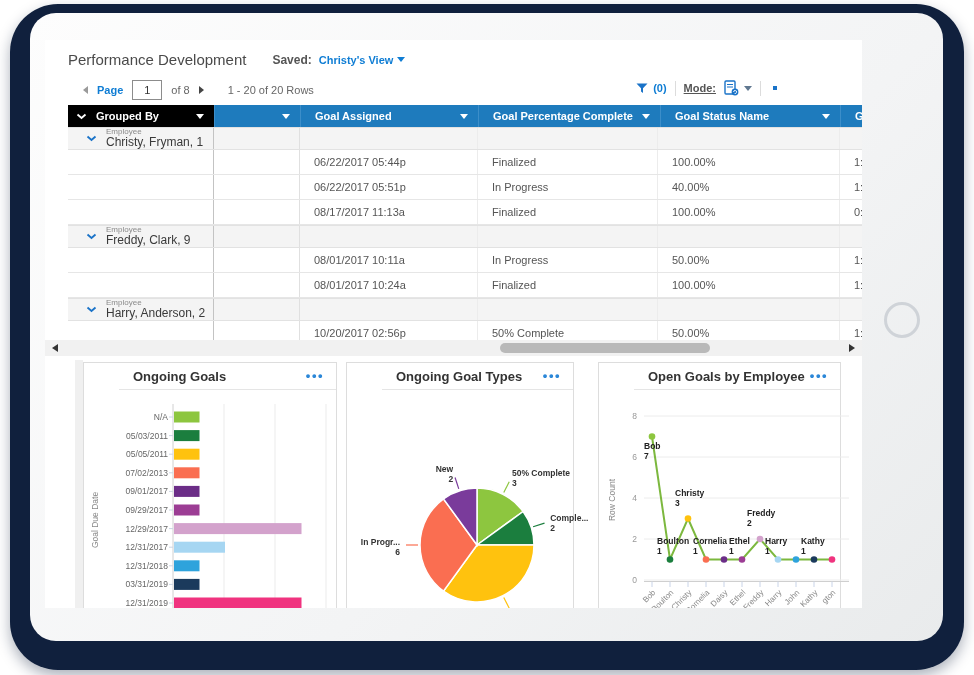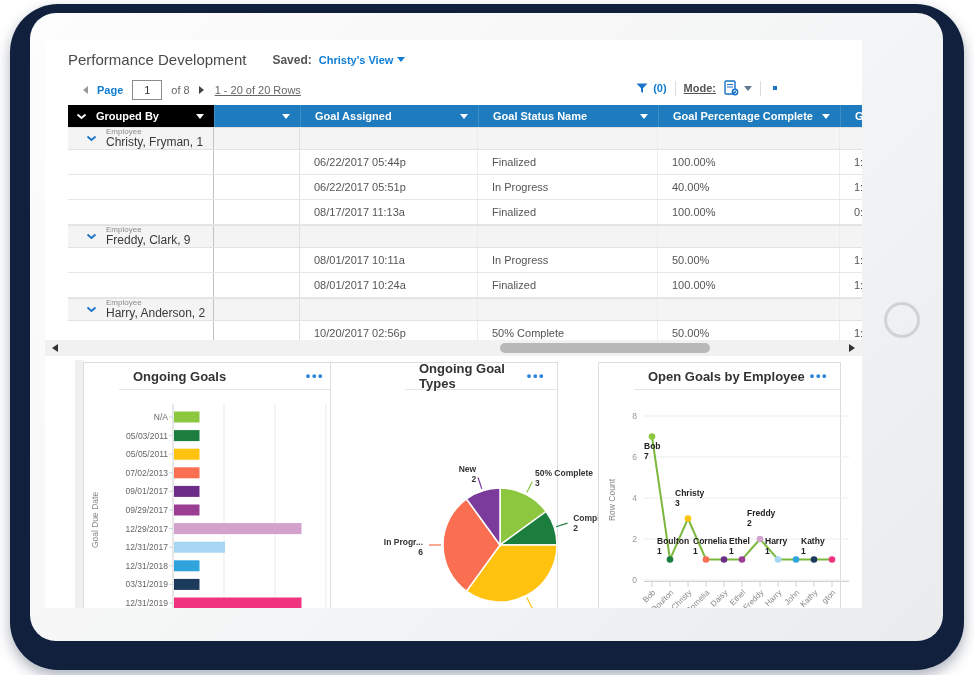--- a/index.html
+++ b/index.html
@@ -28,21 +28,21 @@
   .pager-row { position:absolute; left:23px; right:0; top:40px; height:20px;
     display:flex; align-items:center; font-size:11px; color:#666; }
   .tri-left { width:0;height:0;border-top:4px solid transparent;border-bottom:4px solid transparent;
     border-right:5px solid #9a9a9a; display:inline-block; margin-left:15px; }
   .tri-right { width:0;height:0;border-top:4px solid transparent;border-bottom:4px solid transparent;
     border-left:5px solid #444; display:inline-block; }
   .page-link { color:#0f7dd4; font-weight:bold; margin:0 9px 0 9px; }
   .page-input { width:30px; height:20px; border:1px solid #8c8c8c; text-align:center;
     font-size:11px; color:#333; margin-right:9px; font-family:inherit; }
   .of-label { margin-right:9px; }
-  .rows-label { margin-left:11px;text-decoration:underline; }
+  .rows-label { margin-left:24px; }
   .toolbar-right { position:absolute; right:85px; top:0; display:flex; align-items:center; gap:8px; }
   .tb-sep { width:1px; height:15px; background:#dcdcdc; }
   .filter-group { display:flex; align-items:center; gap:5px; color:#0f7dd4; font-weight:bold; }
   .mode-label { color:#555; font-weight:bold;text-decoration:underline; }
   .mode-caret { color:#607890; }
   .more-dot { width:4px; height:4px; background:#1a73c8; margin-left:4px; }
 
   
   .grid { position:absolute; left:23px; top:65px; width:794px; overflow:hidden; }
   .trow { display:flex; }
@@ -74,21 +74,21 @@
 
   
   .dash-gutter { position:absolute; left:30px; top:320px; width:8px; height:248px; background:#f0f0f0; }
   .panel { position:absolute; top:322px; height:250px; background:#fff; border:1px solid #dddddd; }
   .panel-head { height:27px; display:flex; align-items:center; justify-content:space-between;
     padding:0 12px 0 14px; border-bottom:1px solid #e5e5e5;margin-left:35px; }
   .panel-title { font-size:13px; font-weight:bold; color:#333; }
   .panel-menu { color:#2b87d8; font-size:13px; font-weight:bold; letter-spacing:1.5px; cursor:pointer; line-height:0; }
   .panel svg { display:block; }
   #panel-1 { left:38px;  width:254px; }
-  #panel-2 { left:285px; width:228px;padding-left:39px; }
+  #panel-2 { left:301px; width:228px; }
   #panel-3 { left:553px; width:243px; }
 </style>
 </head>
 <body>
 
 <div class="frame">
   <div class="bezel">
     <div class="home-button"></div>
 
     <div class="screen">
@@ -144,26 +144,26 @@
               <span class="caret hcaret"></span>
             </div>
             <div class="cell" style="width: 86px;">
               <span class="hlabel"></span>
               <span class="caret hcaret"></span>
             </div>
             <div class="cell" style="width: 178px;">
               <span class="hlabel">Goal Assigned</span>
               <span class="caret hcaret"></span>
             </div>
+            <div class="cell" style="width: 182px;">
+              <span class="hlabel">Goal Percentage Complete</span>
+              <span class="caret hcaret"></span>
+            </div>
             <div class="cell" style="width: 180px;">
               <span class="hlabel">Goal Status Name</span>
-              <span class="caret hcaret"></span>
-            </div>
-            <div class="cell" style="width: 182px;">
-              <span class="hlabel">Goal Percentage Complete</span>
               <span class="caret hcaret"></span>
             </div>
             <div class="cell" style="width: 240px;">
               <span class="hlabel">G</span>
             </div>
           </div>
         <div id="table-body">
             <div class="trow brow group" style="height: 23px;">
               <div class="cell" style="width: 146px; overflow: visible; padding-left: 16px;">
                 <div class="grp-wrap">

